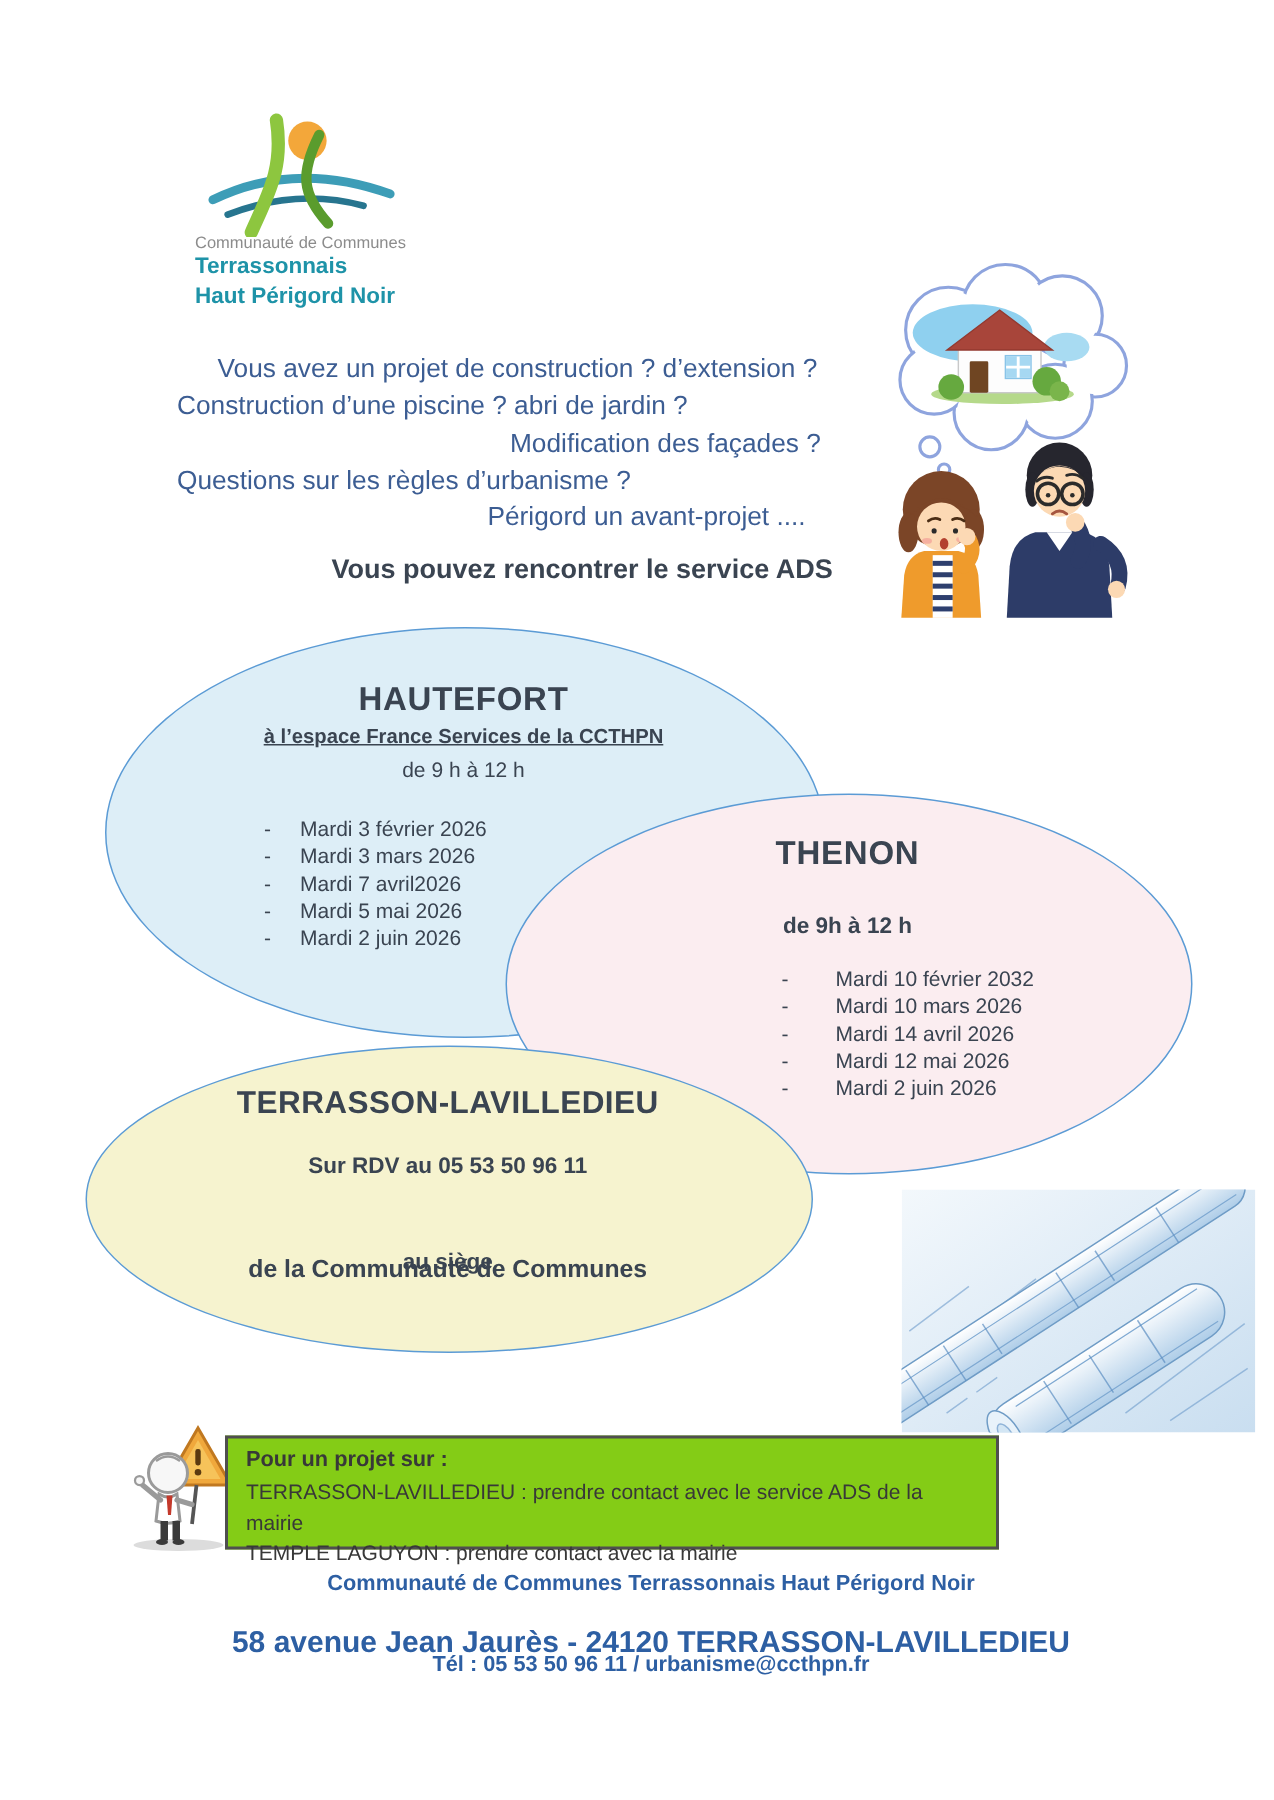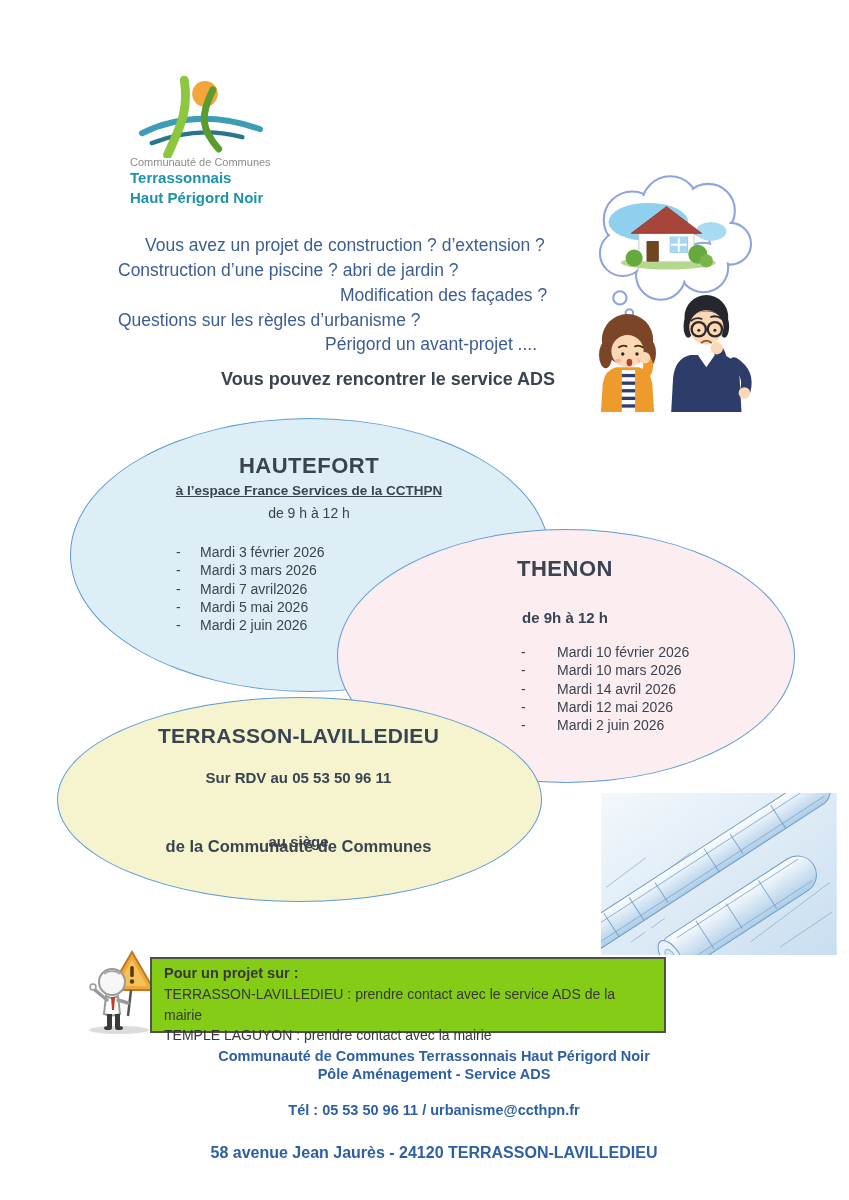--- a/index.html
+++ b/index.html
@@ -55,21 +55,21 @@
   .notice-box{left:150px;top:957px;width:516px;height:76px;border:2px solid var(--notice_border);
               background:#84cc16;z-index:5;box-sizing:border-box;padding:4px 12px;}
   .notice-heading{font-size:14.5px;font-weight:bold;color:var(--notice_text);line-height:21px;}
   .notice-line{font-size:14px;color:var(--notice_text);line-height:20.5px;}
 
   
   .footer-line{position:absolute;left:20px;width:828px;text-align:center;font-weight:bold;
                color:var(--accent_blue);white-space:nowrap;}
   .f1{top:1048px;font-size:14.5px;}
   .f2{top:1066px;font-size:14.5px;}
-  .f3{top:1144px;font-size:16px;}
+  .f3{top:1084px;font-size:20px;}
   .f4{top:1102px;font-size:14.5px;}
 </style>
 </head>
 <body>
 
 <div id="page">
 
   <svg class="abs" style="left:138px;top:74px" width="128" height="84" viewBox="0 0 130 85">
     <circle cx="68" cy="20" r="13" fill="#f3a73a"></circle>
     <path d="M4,60 C45,40 85,42 124,56" stroke="#3d9db7" stroke-width="6" fill="none" stroke-linecap="round"></path>
@@ -182,21 +182,21 @@
   <div class="bubble-text h-venue">à l’espace France Services de la CCTHPN</div>
   <div class="bubble-text h-hours">de 9 h à 12 h</div>
   <div class="drow blue-row" style="left:176px;top:544px"><span class="dash">-</span><span>Mardi 3 février 2026</span></div>
   <div class="drow blue-row" style="left:176px;top:562px"><span class="dash">-</span><span>Mardi 3 mars 2026</span></div>
   <div class="drow blue-row" style="left:176px;top:581px"><span class="dash">-</span><span>Mardi 7 avril2026</span></div>
   <div class="drow blue-row" style="left:176px;top:599px"><span class="dash">-</span><span>Mardi 5 mai 2026</span></div>
   <div class="drow blue-row" style="left:176px;top:617px"><span class="dash">-</span><span>Mardi 2 juin 2026</span></div>
 
   <div class="bubble-text t-name">THENON</div>
   <div class="bubble-text t-hours">de 9h à 12 h</div>
-  <div class="drow pink-row" style="left:521px;top:644px"><span class="dash">-</span><span>Mardi 10 février 2026</span></div>
+  <div class="drow pink-row" style="left:521px;top:644px"><span class="dash">-</span><span>Mardi 10 février 2032</span></div>
   <div class="drow pink-row" style="left:521px;top:662px"><span class="dash">-</span><span>Mardi 10 mars 2026</span></div>
   <div class="drow pink-row" style="left:521px;top:681px"><span class="dash">-</span><span>Mardi 14 avril 2026</span></div>
   <div class="drow pink-row" style="left:521px;top:699px"><span class="dash">-</span><span>Mardi 12 mai 2026</span></div>
   <div class="drow pink-row" style="left:521px;top:717px"><span class="dash">-</span><span>Mardi 2 juin 2026</span></div>
 
   <div class="bubble-text y-name">TERRASSON-LAVILLEDIEU</div>
   <div class="bubble-text y-rdv">Sur RDV au 05 53 50 96 11</div>
   <div class="bubble-text y-siege">au siège</div>
   <div class="bubble-text y-commu">de la Communauté de Communes</div>
 
@@ -255,17 +255,16 @@
     <ellipse cx="45" cy="84" rx="4" ry="2" fill="#3a3a3a"></ellipse>
   </svg>
 
   <div class="abs notice-box">
     <div class="notice-heading">Pour un projet sur :</div>
     <div class="notice-line">TERRASSON-LAVILLEDIEU : prendre contact avec le service ADS de la mairie</div>
     <div class="notice-line">TEMPLE LAGUYON : prendre contact avec la mairie</div>
   </div>
 
   <div class="footer-line f1">Communauté de Communes Terrassonnais Haut Périgord Noir</div>
-  <div class="footer-line f2">Pôle Aménagement - Service ADS</div>
   <div class="footer-line f3">58 avenue Jean Jaurès - 24120 TERRASSON-LAVILLEDIEU</div>
   <div class="footer-line f4">Tél : 05 53 50 96 11 / urbanisme@ccthpn.fr</div>
 
 </div>
 
 </body></html>

